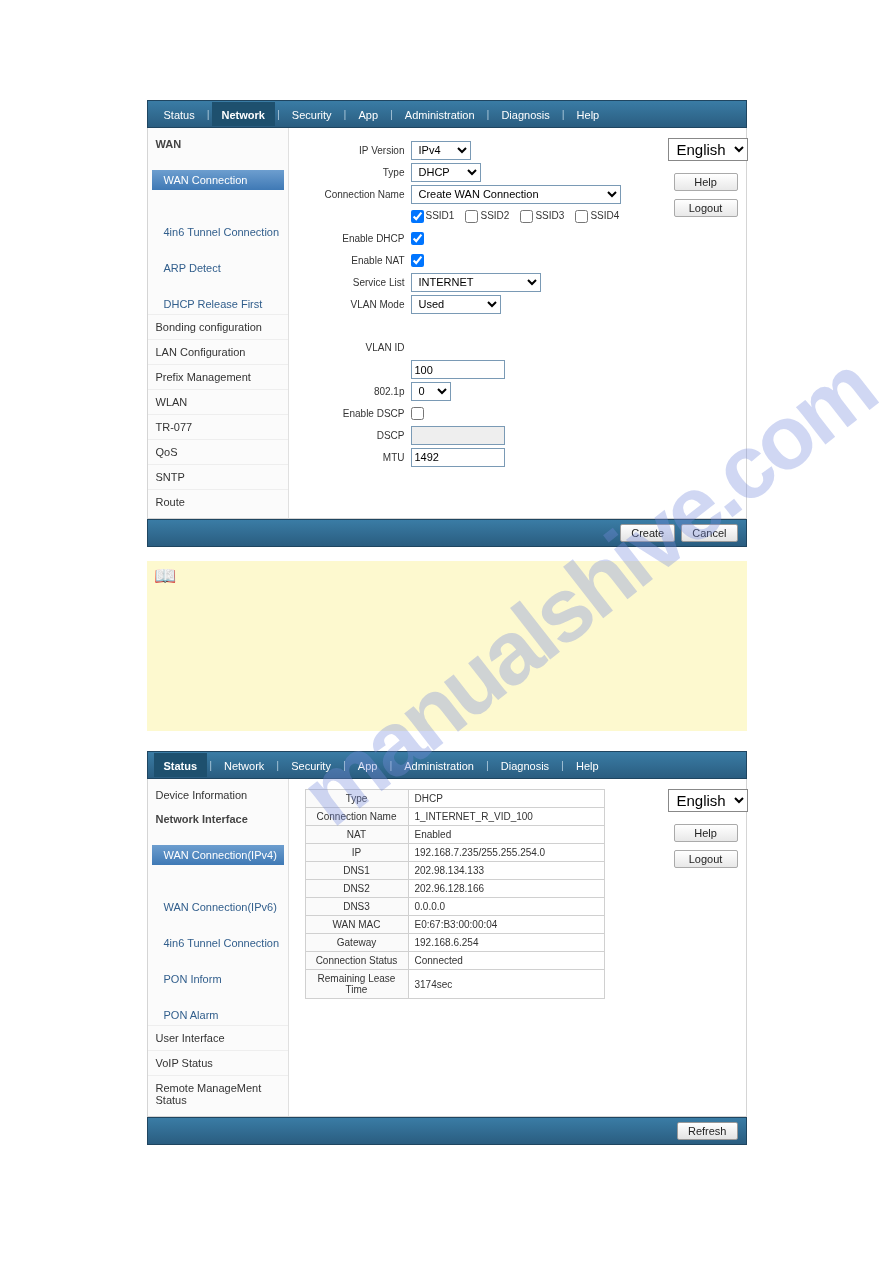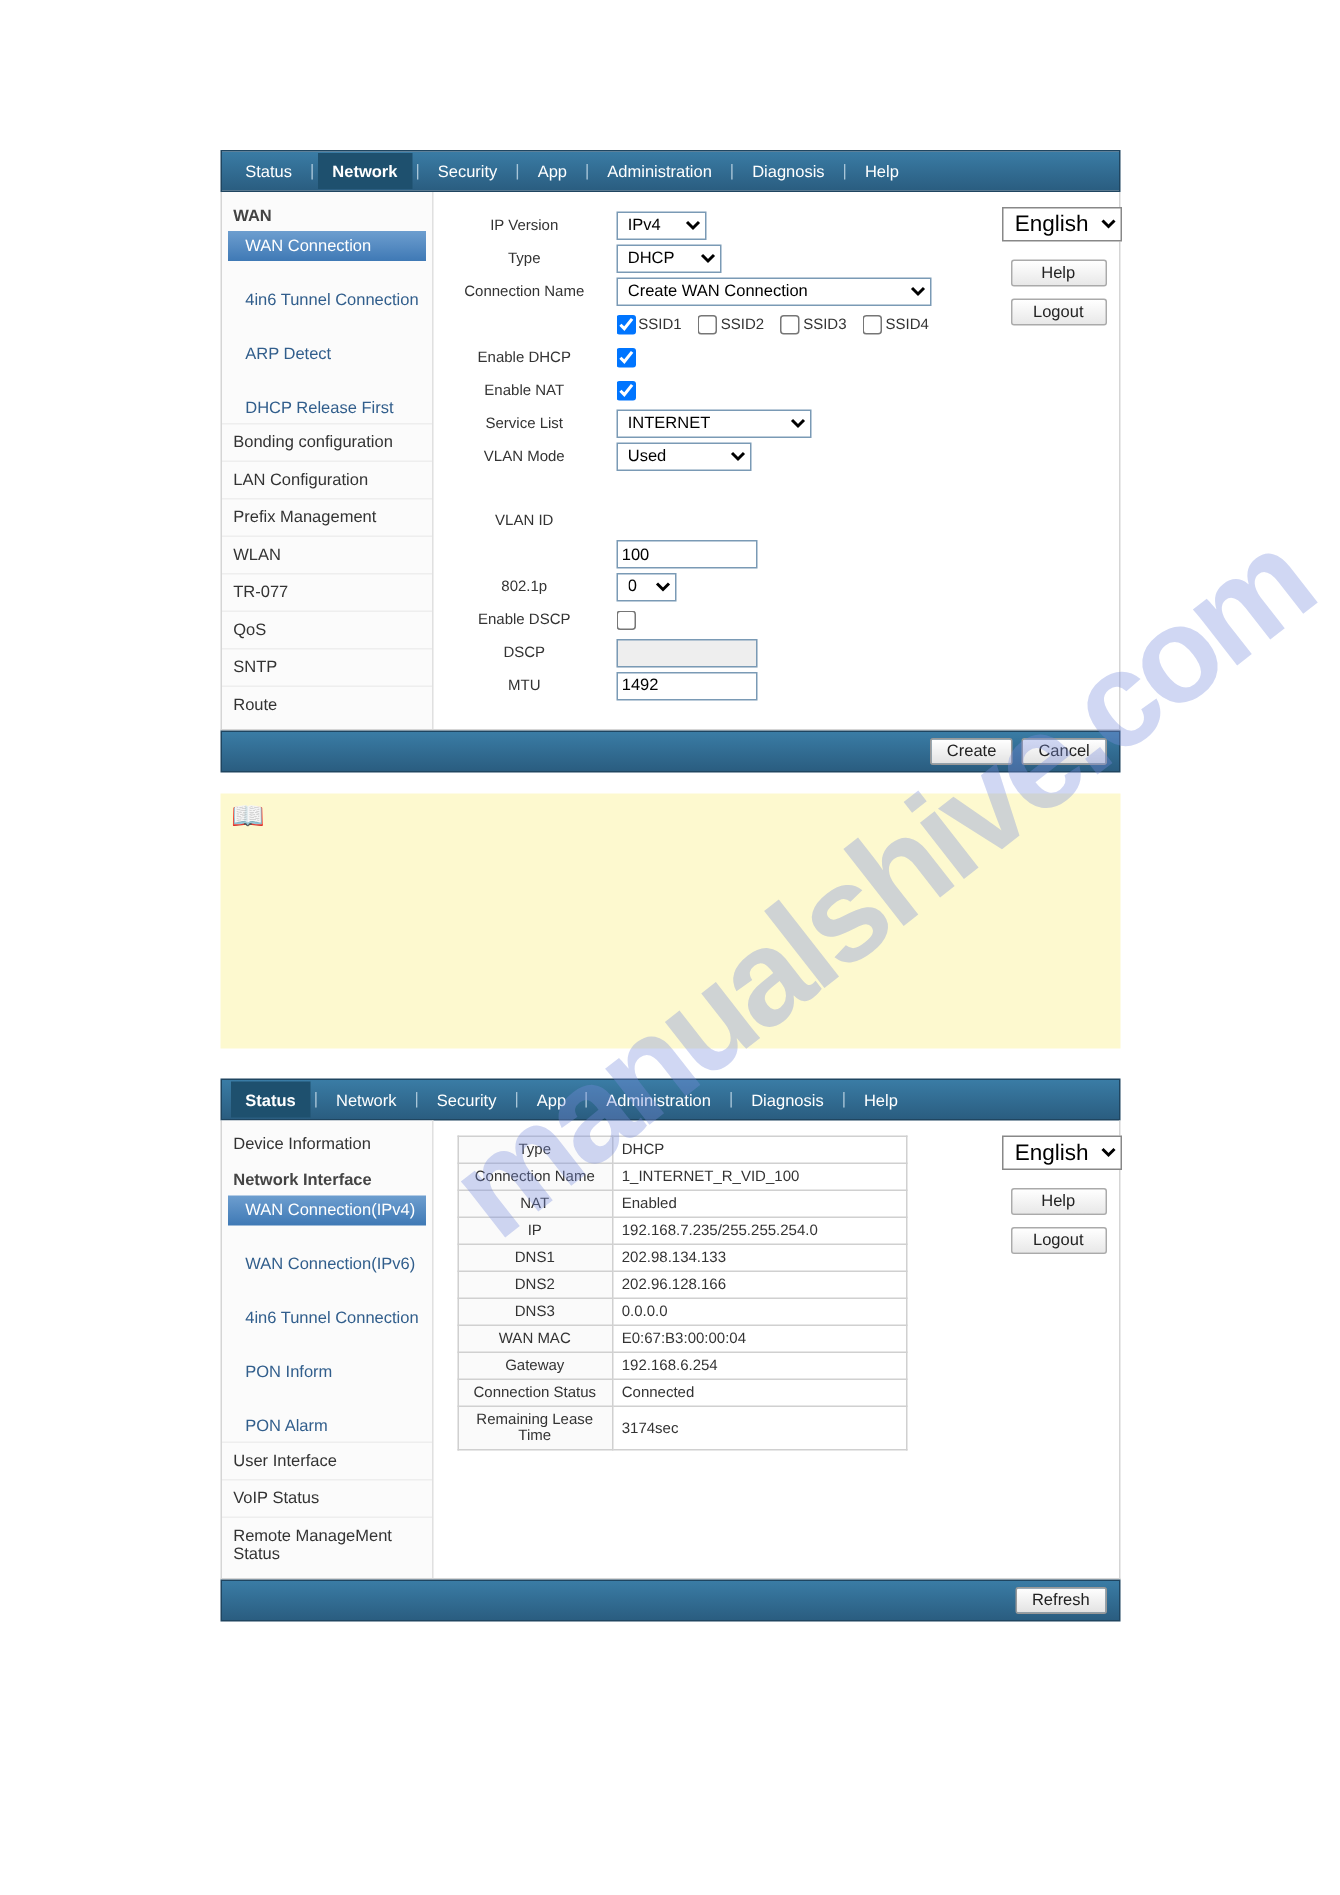--- a/index.html
+++ b/index.html
@@ -5,28 +5,28 @@
   body{margin:0;font-family:Arial,"SimSun",sans-serif;font-size:11px;background:#fff;color:#333;width:893px;padding:100px 0 40px 0;position:relative}
   .panel{margin:0 auto 14px;width:600px;background:#fff}
   .nav{background:linear-gradient(#3a7ca5,#2a5d80);border:1px solid #1f4560;display:flex;align-items:center;height:26px;padding:0 6px;color:#fff}
   .nav .tab{padding:0 10px;height:24px;line-height:26px;cursor:pointer}
   .nav .tab.active{background:#1e506e;color:#fff;font-weight:bold}
   .nav .sep{color:#a8c5d8;padding:0 2px}
   .body-row{display:flex;border:1px solid #d5d5d5;border-top:none;min-height:350px}
   .sidebar{width:140px;background:#fbfbfb;border-right:1px solid #e0e0e0;padding:4px 0}
   .side-head{color:#444;padding:6px 8px 4px;font-weight:bold}
   .side-sub{padding:20px 6px 4px 16px;color:#315e8c;cursor:pointer}
-  .side-sub.selected{background:linear-gradient(#6d9ecf,#3f79b5);color:#fff;border-radius:0;margin:0 4px;padding:4px 6px 4px 12px}
+  .side-sub.selected{background:linear-gradient(#6d9ecf,#3f79b5);color:#fff;border-radius:0;margin:16px 4px;padding:4px 6px 4px 12px}
   .side-item{padding:6px 8px;color:#333;cursor:pointer;border-top:1px solid #eee}
   .main{flex:1;padding:10px 6px 10px 6px;position:relative}
   .right-col{width:70px;padding:10px 8px 0 0;text-align:right}
   .btn{display:inline-block;background:linear-gradient(#fff,#e8e8e8);border:1px solid #aaa;border-radius:2px;padding:2px 8px;font-size:11px;color:#222;cursor:pointer;margin-bottom:8px;min-width:46px;text-align:center}
   .btn-sel{display:inline-block;border:1px solid #888;background:#fff;padding:1px 4px;font-size:15px}
   .frow{display:flex;align-items:center;margin:2px 0;min-height:20px}
-  .flabel{width:110px;text-align:center;padding-right:6px;color:#333;font-size:10px}
+  .flabel{width:110px;text-align:right;padding-right:6px;color:#333;font-size:10px}
   .finput{border:1px solid #7a9ab5;padding:1px 3px;font-size:11px;height:15px}
   select.finput{height:19px;background:#fff}
   .chk{margin:0 2px 0 0;vertical-align:middle}
   .chkl{margin-right:8px;font-size:10px}
   .footer-bar{background:linear-gradient(#3a7ca5,#2a5d80);border:1px solid #1f4560;height:26px;display:flex;align-items:center;justify-content:flex-end;padding:0 8px;gap:6px}
   .btn2{background:linear-gradient(#fff,#e3e3e3);border:1px solid #999;border-radius:2px;padding:2px 10px;font-size:11px;color:#222;cursor:pointer}
   .note-box{background:#fdf9cf;border:0;margin:10px auto 20px;width:600px;height:170px;position:relative}
   .book-icon{position:absolute;top:4px;left:8px;font-size:18px;color:#d1a73b}
   .info-table{border-collapse:collapse;width:300px;margin-left:10px}
   .info-table td{border:1px solid #d0d0d0;padding:3px 6px;font-size:10px}

